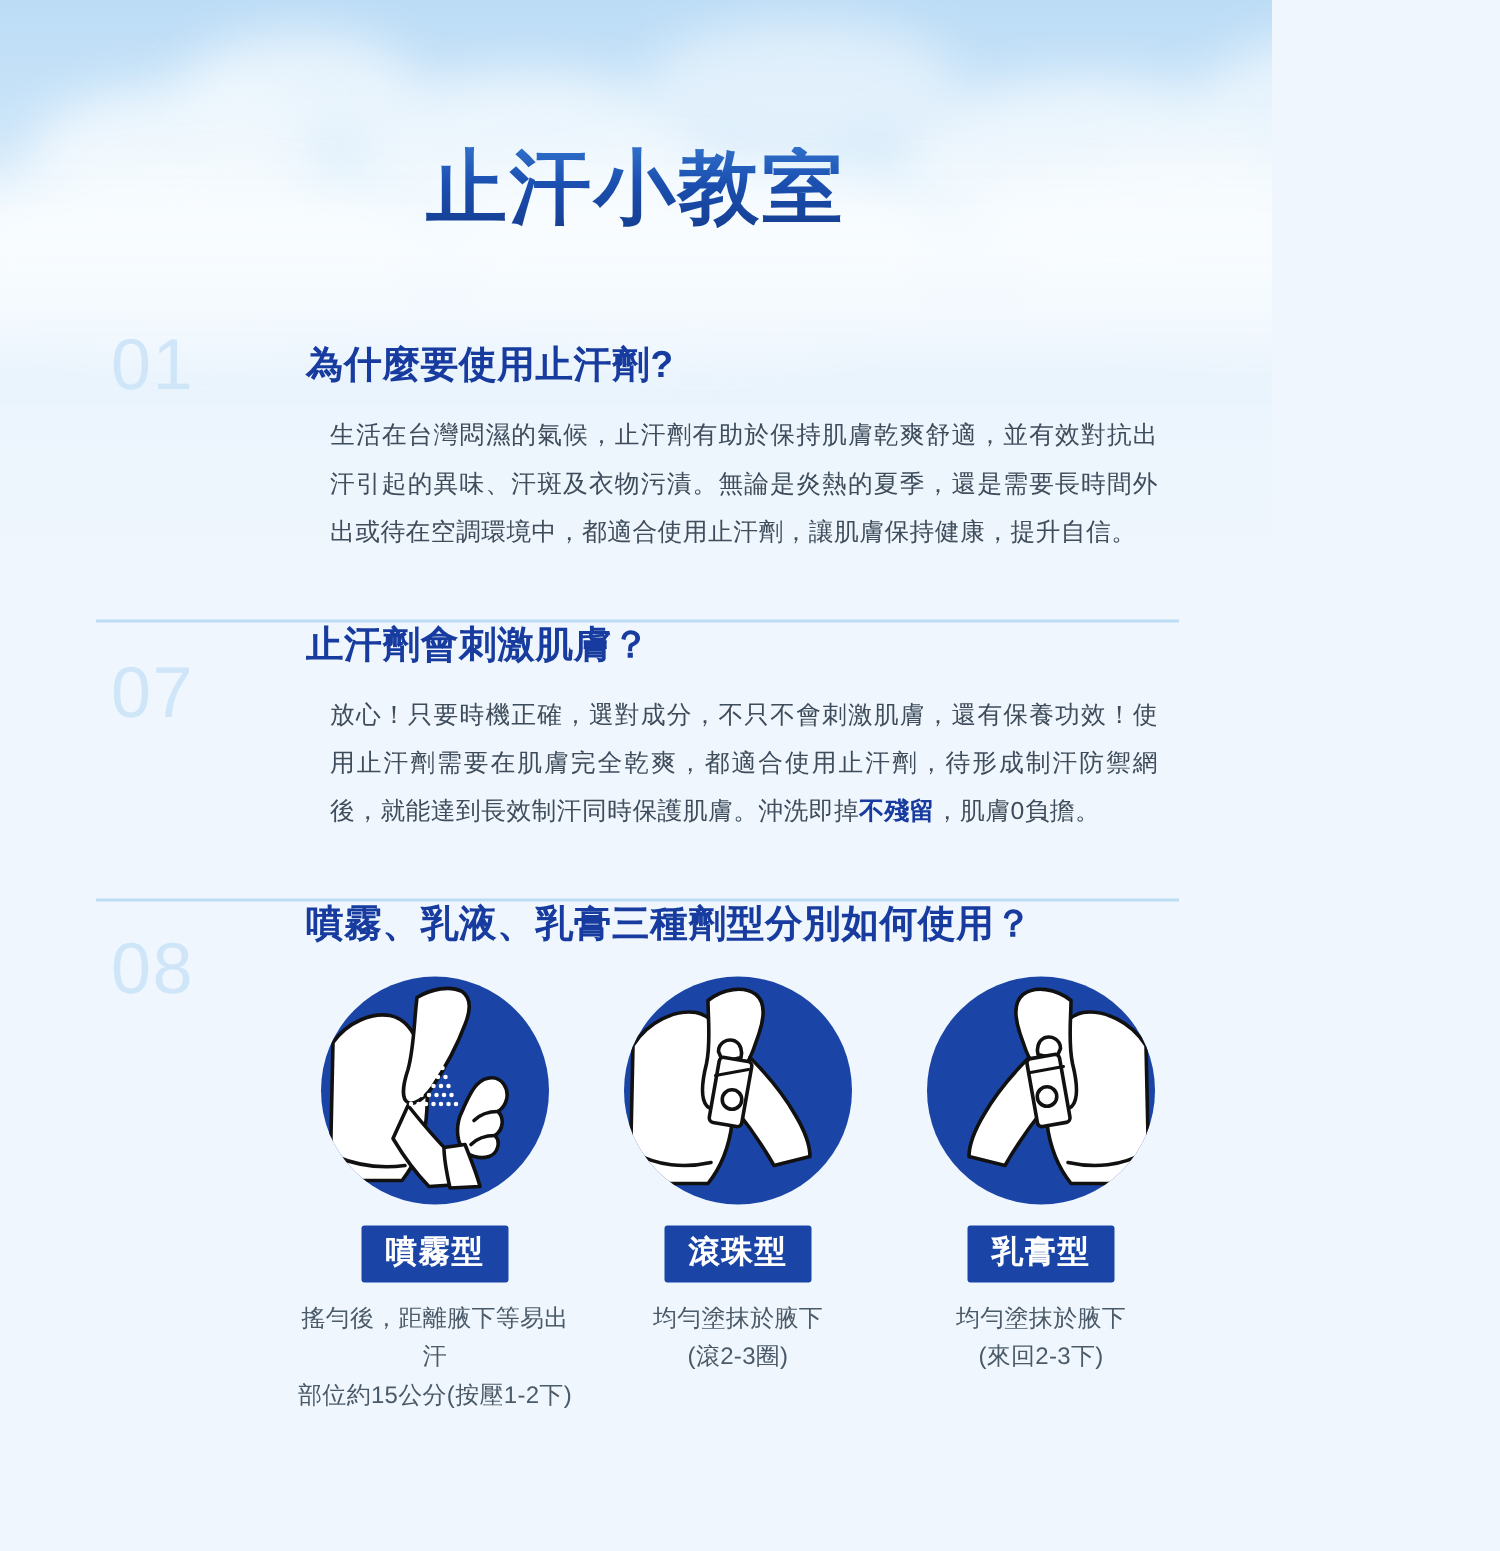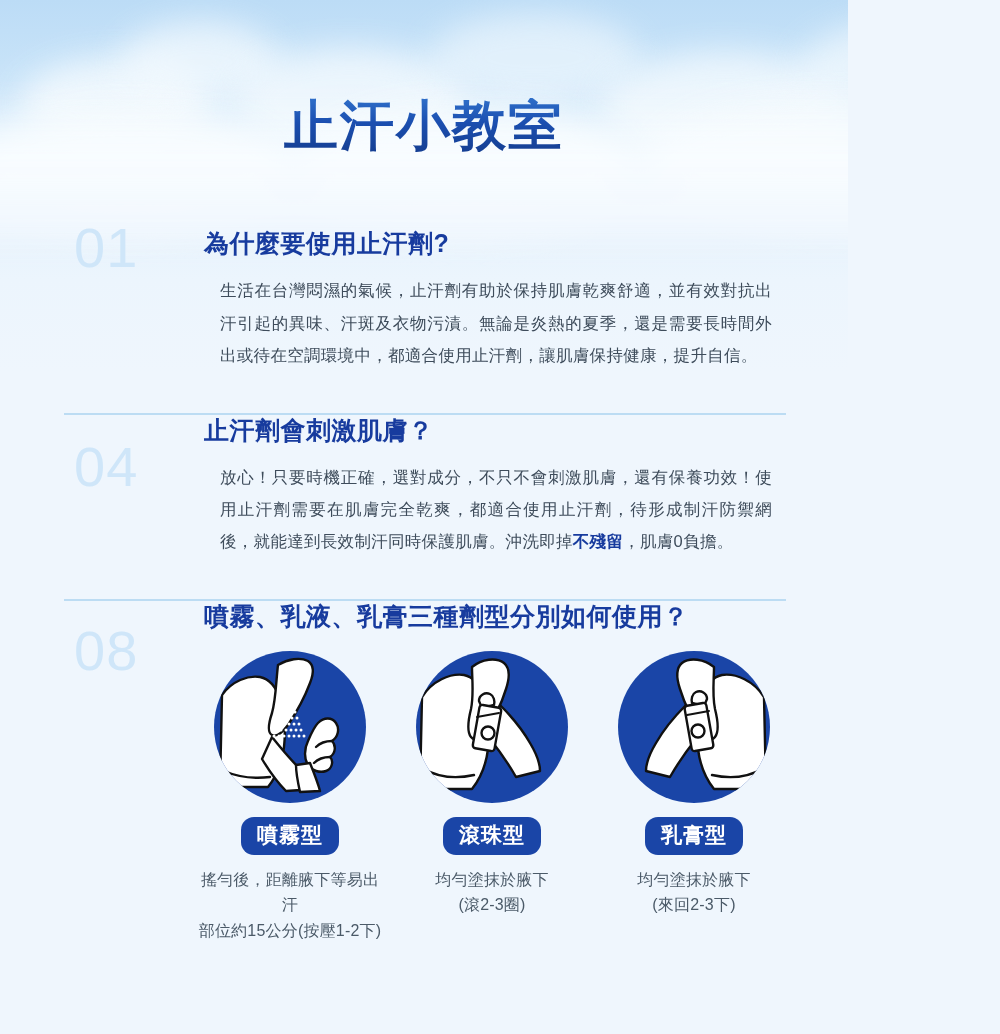--- a/index.html
+++ b/index.html
@@ -89,21 +89,21 @@
   .section {
     position: relative;
     padding-left: 142px;
     padding-bottom: 26px;
   }
 
   .sec-num {
     position: absolute;
     left: 12px;
     top: -8px;
-    font-size: 56px;
+    font-size: 48px;
     line-height: 1;
     font-weight: 400;
     color: #cfe6f9;
     letter-spacing: 1px;
     user-select: none;
   }
   .section.s2 .sec-num { top: 24px; }
   .section.s3 .sec-num { top: 22px; }
 
   .sec-heading {
@@ -161,21 +161,21 @@
 
   .badge {
     display: inline-block;
     margin-top: 14px;
     padding: 5px 16px 6px 16px;
     background: #1a45a7;
     color: #ffffff;
     font-size: 21px;
     font-weight: bold;
     letter-spacing: 1px;
-    border-radius: 13px;
+    border-radius: 2px;
     line-height: 1.25;
   }
   .caption {
     margin: 12px auto 0 auto;
     font-size: 16px;
     line-height: 1.6;
     color: #4b5a68;
     letter-spacing: .2px;
     max-width: 220px;
   }
@@ -207,21 +207,21 @@
 
       <div class="section s1">
         <div class="sec-num">01</div>
         <h2 class="sec-heading">為什麼要使用止汗劑?</h2>
         <p class="sec-body">生活在台灣悶濕的氣候，止汗劑有助於保持肌膚乾爽舒適，並有效對抗出汗引起的異味、汗斑及衣物污漬。無論是炎熱的夏季，還是需要長時間外出或待在空調環境中，都適合使用止汗劑，讓肌膚保持健康，提升自信。</p>
       </div>
 
       <hr class="divider">
 
       <div class="section s2">
-        <div class="sec-num">04</div>
+        <div class="sec-num">07</div>
         <h2 class="sec-heading">止汗劑會刺激肌膚？</h2>
         <p class="sec-body"><span>放心！只要時機正確，選對成分，不只不會刺激肌膚，還有保養功效！使用止汗劑需要在肌膚完全乾爽，都適合使用止汗劑，待形成制汗防禦網後，就能達到長效制汗同時保護肌膚。沖洗即掉</span><span class="hl">不殘留</span><span>，肌膚0負擔。</span></p>
       </div>
 
       <hr class="divider">
 
       <div class="section s3">
         <div class="sec-num">08</div>
         <h2 class="sec-heading">噴霧、乳液、乳膏三種劑型分別如何使用？</h2>
 

